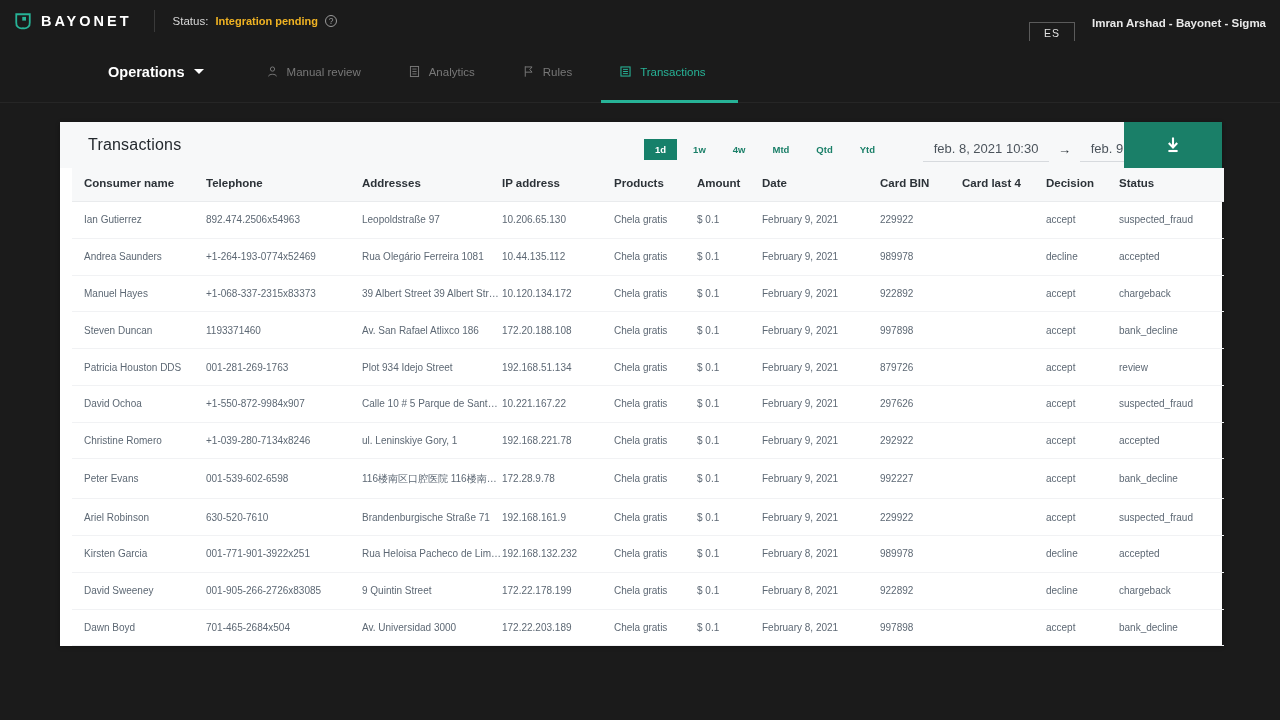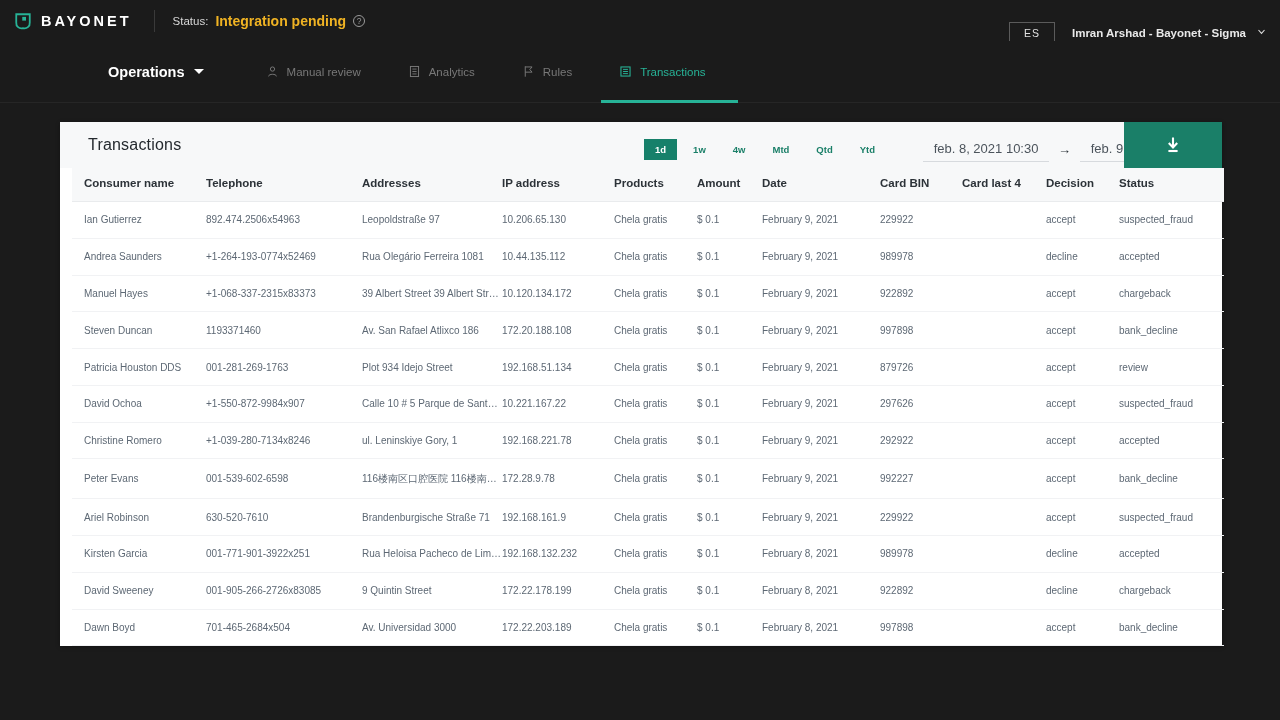--- a/index.html
+++ b/index.html
@@ -27,42 +27,42 @@
     font-weight: bold;
     letter-spacing: 3.0px;
   }
   .vdivider {
     width: 1px; height: 22px;
     background: #3a3a3a;
     margin: 0 18px 0 22px;
   }
   .status-wrap { display: flex; align-items: center; gap: 7px; }
   .status-label { color: #d8d8d8; font-size: 11.5px; }
-  .status-value { color: #f0b323; font-size: 14px; font-weight: bold; }
+  .status-value { color: #f0b323; font-size: 11px; font-weight: bold; }
   .help-icon {
     width: 12px; height: 12px; border-radius: 50%;
     border: 1px solid #9a9a9a; color: #9a9a9a;
     font-size: 8.5px; line-height: 10px; text-align: center;
     display: inline-block;
   }
 
   .topbar-right {
     position: absolute; right: 14px; top: 12px; height: 41px;
     display: flex; align-items: center; gap: 17px;
   }
   .lang-btn {
     border: 1px solid #5b5b5b;
     color: #e2e2e2;
     font-size: 10.5px;
     letter-spacing: 1px;
     padding: 4px 14px;
     background: transparent;
     cursor: pointer;
   }
-  .user-wrap { display: flex; align-items: flex-start; gap: 11px; cursor: pointer; }
+  .user-wrap { display: flex; align-items: flex-start; gap: 11px; cursor: pointer; flex-direction: column; }
   .user-name { color: #e9e9e9; font-size: 11.5px; font-weight: bold; }
   .chev { width: 9px; height: 9px; display: block; }
 
   
   .navbar {
     height: 62px;
     background: #1b1b1b;
     display: flex;
     align-items: center;
     padding-left: 108px;

